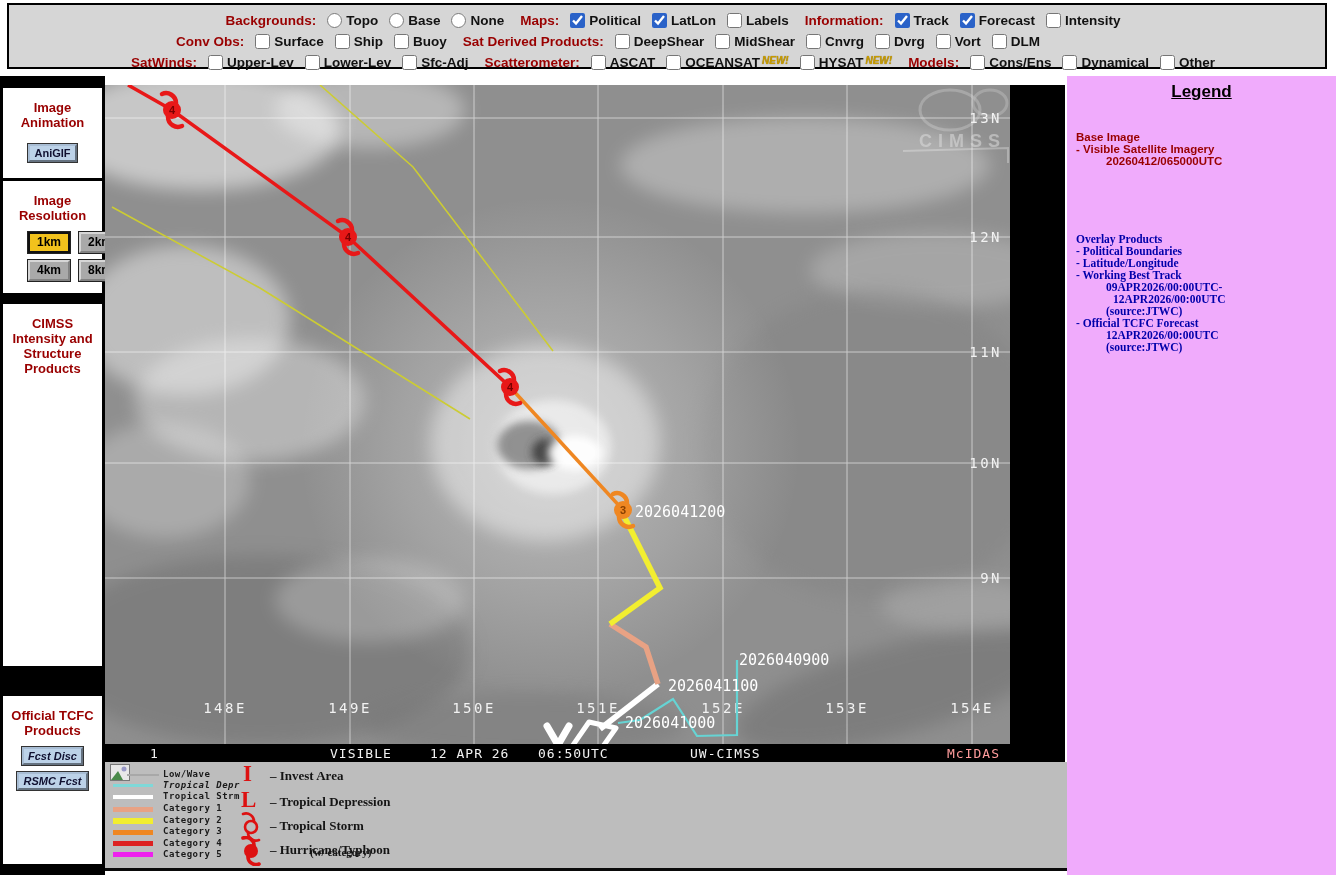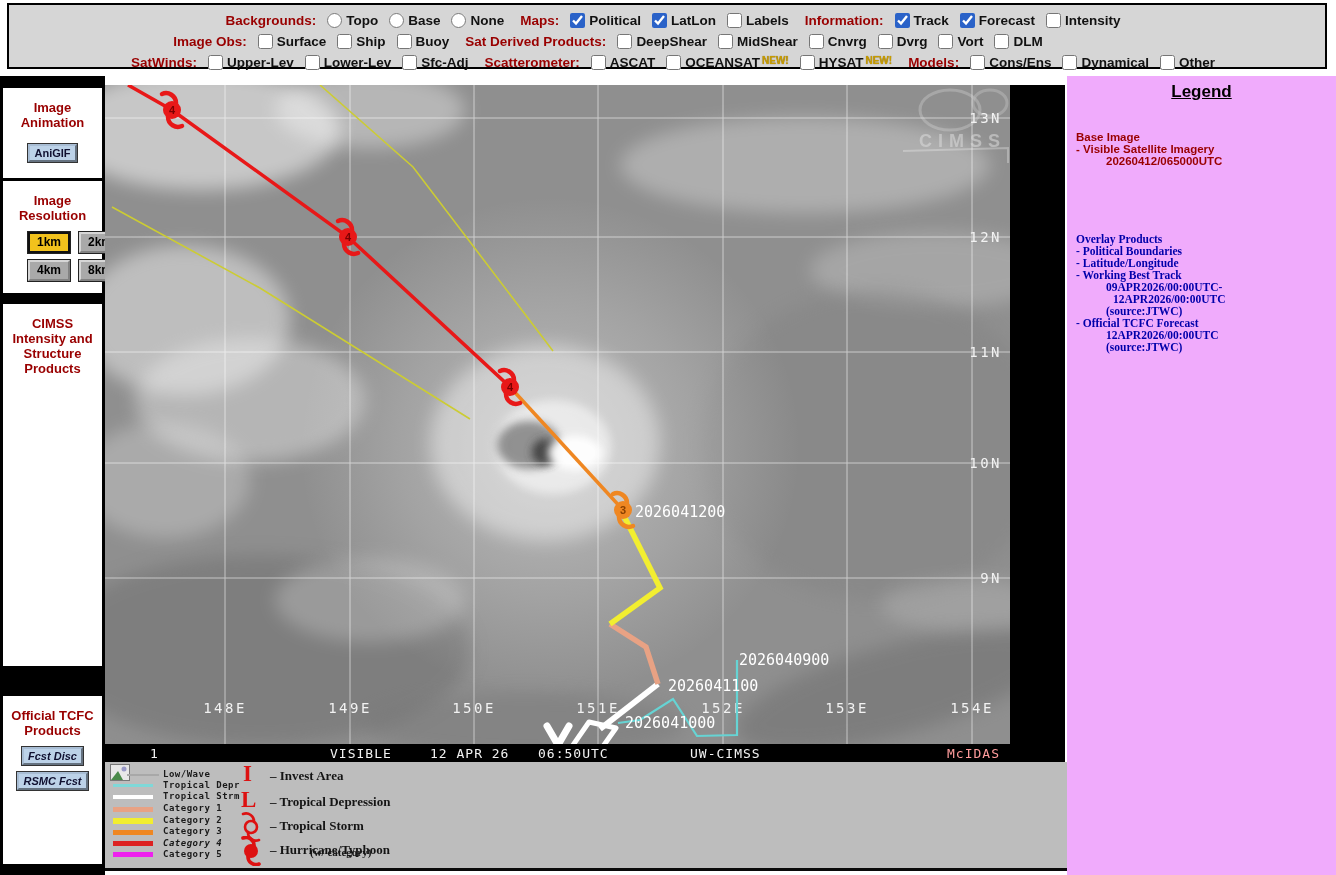--- a/index.html
+++ b/index.html
@@ -7,21 +7,21 @@
        font-family:"Liberation Sans",sans-serif;}
   
   .toolbar{position:absolute;left:7px;top:3px;width:1320px;height:66px;
            background:#d6d6d6;border:2px solid #000;box-sizing:border-box;padding-top:2px;}
   .tb-row{display:flex;align-items:flex-end;justify-content:center;height:21px;
           font-size:13.5px;font-weight:bold;color:#111;white-space:nowrap;}
   .tb-row2{padding-right:130px;}
   .tb-label{color:#990000;margin:0 2px 0 14px;}
   .tb-opt{margin-right:2px;}
   .toolbar input{width:15px;height:15px;margin:0 4px 0 9px;accent-color:#2a62c8;vertical-align:-3px;}
-  .new-badge{color:#c79c00;font-size:10px;position:relative;top:-4px;
+  .new-badge{color:#c79c00;font-style:italic;font-size:10px;position:relative;top:-4px;
              text-shadow:0 0 1px #7a5c00;margin-right:2px;}
   
   .left-col{position:absolute;left:0;top:76px;width:105px;height:799px;background:#000;}
   .panel{position:absolute;left:2px;width:101px;background:#fff;border:1px solid #000;
          box-sizing:border-box;text-align:center;}
   .panel-title{color:#990000;font-weight:bold;font-size:13px;line-height:15px;padding-top:12px;}
   .blue-btn{display:inline-block;background:#bcd2e8;border:2px outset #a8bdd4;outline:1px solid #333;
             font-family:"Liberation Sans",sans-serif;font-weight:bold;font-style:italic;
             font-size:11px;color:#101030;padding:1px 4px;min-width:58px;box-sizing:border-box;cursor:pointer;}
   .anigif-btn{font-style:normal;min-width:46px;}
@@ -80,21 +80,21 @@
       <span class="tb-opt">Labels</span>
     <span class="tb-label">Information:</span>
     <input type="checkbox" checked="" style="">
       <span class="tb-opt">Track</span>
     <input type="checkbox" checked="" style="">
       <span class="tb-opt">Forecast</span>
     <input type="checkbox" style="">
       <span class="tb-opt">Intensity</span>
   </div>
   <div class="tb-row tb-row2">
-    <span class="tb-label">Image Obs:</span>
+    <span class="tb-label">Conv Obs:</span>
     <input type="checkbox" style="">
       <span class="tb-opt">Surface</span>
     <input type="checkbox" style="">
       <span class="tb-opt">Ship</span>
     <input type="checkbox" style="">
       <span class="tb-opt">Buoy</span>
     <span class="tb-label">Sat Derived Products:</span>
     <input type="checkbox" style="">
       <span class="tb-opt">DeepShear</span>
     <input type="checkbox" style="">
@@ -339,26 +339,26 @@
   <div class="swatch" style="top:12px;left:22px;height:2px;background:#a8a8a8;width:32px;"></div>
   <div class="swatch" style="top:22px;height:2.5px;background:#7fd8d8;"></div>
   <div class="swatch" style="top:33px;height:3.5px;background:#ffffff;"></div>
   <div class="swatch" style="top:45px;height:4.5px;background:#e8a284;"></div>
   <div class="swatch" style="top:56px;height:5.5px;background:#f2ee30;"></div>
   <div class="swatch" style="top:68px;height:5px;background:#ef8722;"></div>
   <div class="swatch" style="top:79px;height:4.5px;background:#dd2222;"></div>
   <div class="swatch" style="top:90px;height:4.5px;background:#ee22ee;"></div>
 
   <span class="swatch-label" style="top:7px;">Low/Wave</span>
-  <span class="swatch-label" style="top:18px;">Tropical Depr</span>
+  <span class="swatch-label" style="top:18px;font-style:italic;">Tropical Depr</span>
   <span class="swatch-label" style="top:29px;">Tropical Strm</span>
   <span class="swatch-label" style="top:41px;">Category 1</span>
   <span class="swatch-label" style="top:53px;">Category 2</span>
   <span class="swatch-label" style="top:64px;">Category 3</span>
-  <span class="swatch-label" style="top:76px;font-style:italic;">Category 4</span>
+  <span class="swatch-label" style="top:76px;">Category 4</span>
   <span class="swatch-label" style="top:87px;">Category 5</span>
 
   <span class="sym-letter" style="left:138px;top:1px;">I</span>
   <span class="sym-label" style="left:165px;top:4px;">– Invest Area</span>
   <span class="sym-letter" style="left:136px;top:27px;">L</span>
   <span class="sym-label" style="left:165px;top:30px;">– Tropical Depression</span>
 
   <svg width="30" height="30" style="position:absolute;left:131px;top:50px;">
     <g transform="translate(15,15)">
       <path d="M 3,-5 A 8 8 0 0 0 -8,-13" stroke="#dd1111" stroke-width="2.6" fill="none" stroke-linecap="round"></path>

